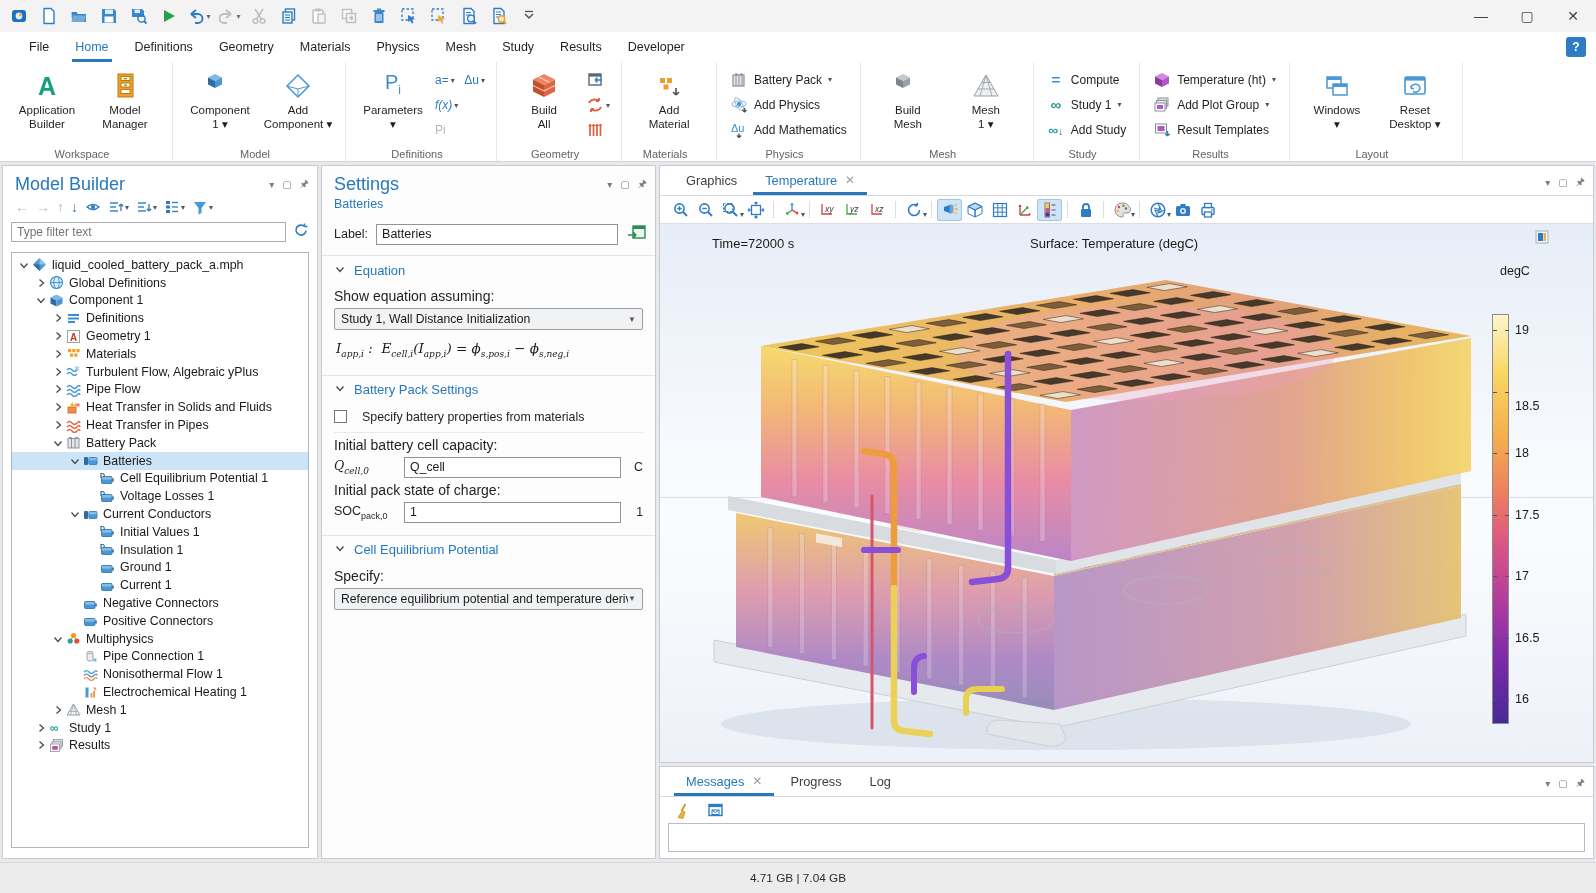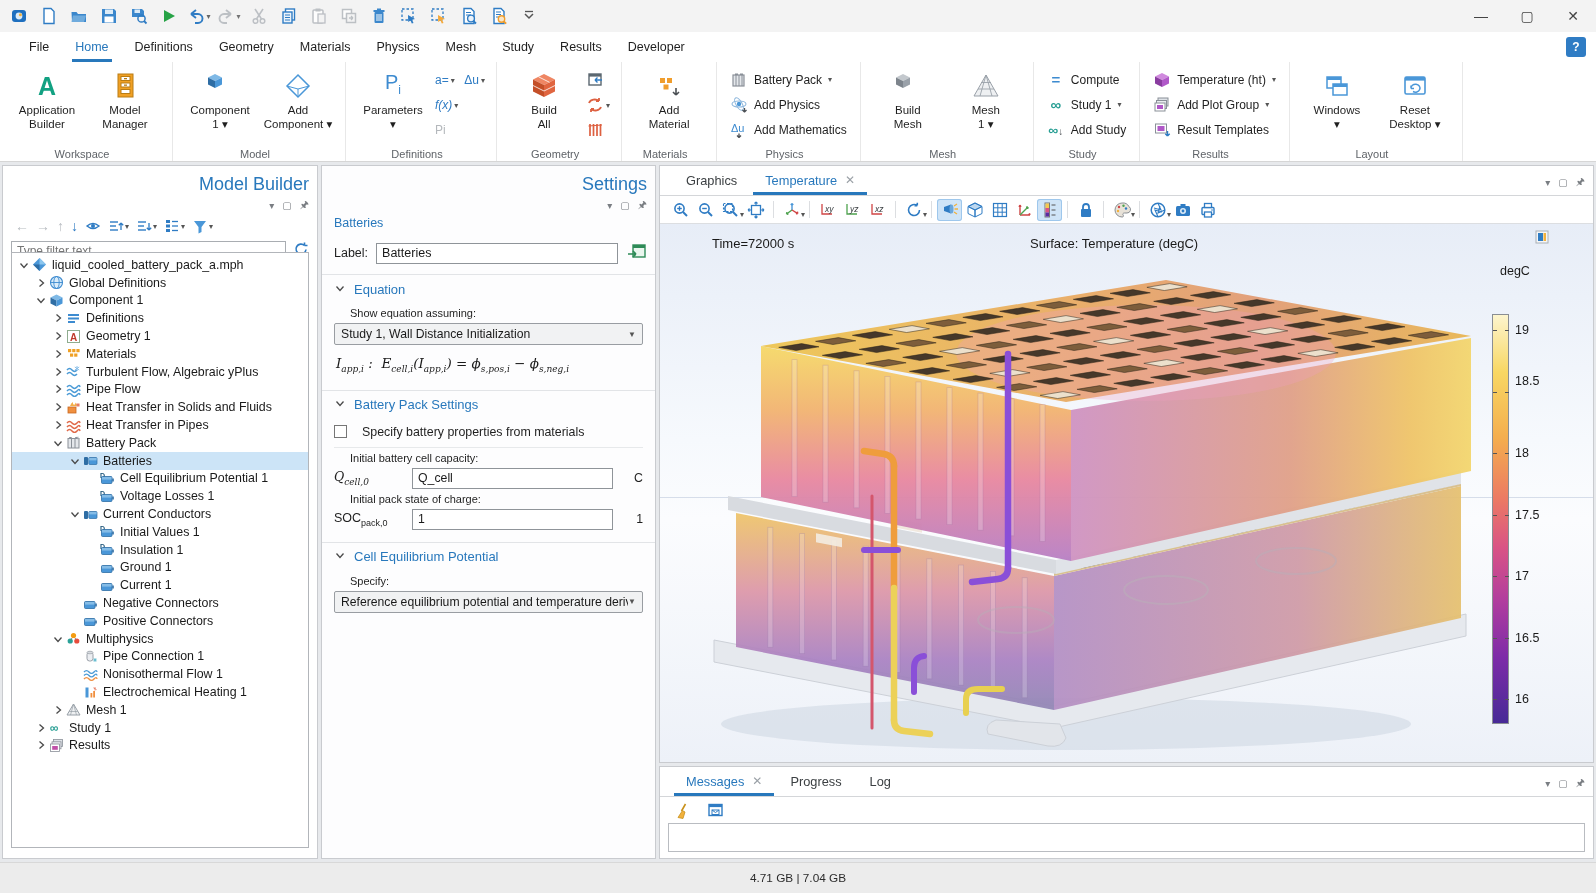--- a/index.html
+++ b/index.html
@@ -37,21 +37,21 @@
   .rsmall { height:22px; display:flex; align-items:center; gap:2px; padding:0 3px; border-radius:3px;
     font-size:12px; color:#2f7cc4; }
   .rsmall.dis { color:#b4b8bc; }
   .rrows { display:flex; flex-direction:column; justify-content:center; }
   .rrow { display:flex; align-items:center; gap:6px; height:25px; padding:0 5px; font-size:12px; color:#1f1f1f; border-radius:3px; }
   .dd { font-size:8px; color:#555; }
 
   
   #main { position:relative; height:700px; background:#e7e9ec; }
   .panel { position:absolute; background:#fff; border:1px solid #c9cbcf; }
-  .phead { display:flex; align-items:flex-end; justify-content:space-between; padding:8px 8px 0 12px;flex-direction:column; }
+  .phead { display:flex; align-items:flex-start; justify-content:space-between; padding:8px 8px 0 12px; }
   .ptitle { font-size:18px; color:#2878bc; }
   .pcontrols { display:flex; gap:8px; align-items:center; color:#7a7e83; padding-top:2px; }
   .pc { font-size:10px; }
 
   
   #mb-panel { left:2px; top:3px; width:316px; height:694px; }
   #mb-toolbar { display:flex; align-items:center; gap:7px; padding:4px 8px 2px 12px; }
   .mbtn { display:flex; align-items:center; gap:1px; }
   #mb-filter-row { display:flex; align-items:center; gap:6px; padding:4px 8px 2px 8px; }
   #mb-filter { flex:1; height:20px; border:1px solid #a9adb2; font-size:12px; color:#8a8e93; padding:0 5px; background:#fff; }
@@ -63,30 +63,30 @@
 
   
   #settings-panel { left:321px; top:3px; width:335px; height:694px; background:#fdfdfe; }
   #settings-sub { padding:0 12px; font-size:12.5px; color:#2878bc; margin-top:2px; }
   #label-row { display:flex; align-items:center; gap:8px; padding:12px 8px 10px 12px; }
   #label-row label { font-size:12.5px; color:#1f1f1f; }
   #label-input { flex:1; height:21px; border:1px solid #8f9499; font-size:12.5px; padding:0 5px; color:#1a1a1a; background:#fff; }
   .sec { border-top:1px solid #e2e4e7; }
   .sec-head { display:flex; align-items:center; gap:8px; height:28px; padding:0 12px; font-size:13px; color:#2878bc; }
   .sec-body { padding:0 12px 10px 12px; }
-  .flabel { font-size:11px; color:#1f1f1f; margin:4px 16px 4px; }
+  .flabel { font-size:14px; color:#1f1f1f; margin:4px 0 4px; }
   .fsel { height:22px; background:#f1f2f3; border:1px solid #999da2; border-radius:2px; display:flex; align-items:center;
     font-size:12.2px; color:#1a1a1a; padding:0 6px; justify-content:space-between; white-space:nowrap; overflow:hidden; }
   .fsel span.txt { overflow:hidden; text-overflow:clip; }
   .equation { font-family:"DejaVu Serif","Liberation Serif",serif; font-style:italic; font-size:13.5px; color:#1a1a1a; padding:10px 2px 6px; }
   .equation sub { font-size:9px; font-style:italic; }
   .cbrow { display:flex; align-items:center; gap:15px; padding:6px 0 8px; border-bottom:1px solid #e7e9eb; margin-bottom:2px; }
   .cbox { width:13px; height:13px; border:1px solid #767676; background:#fff; flex:none; }
   .cbl { font-size:12.4px; color:#1f1f1f; }
-  .frow { display:flex; align-items:center; gap:20px; margin-bottom:2px; }
+  .frow { display:flex; align-items:center; gap:12px; margin-bottom:2px; }
   .fsym { width:58px; font-size:12.5px; color:#1f1f1f; font-family:"DejaVu Serif","Liberation Serif",serif; font-style:italic; flex:none; }
   .fsym sub { font-size:9px; }
   .finput { flex:1; height:21px; border:1px solid #8f9499; font-size:12.3px; padding:0 5px; color:#1a1a1a; background:#fff; }
   .funit { width:10px; font-size:12.3px; color:#1f1f1f; text-align:right; }
 
   
   #graphics-panel { left:659px; top:3px; width:935px; height:598px; display:flex; flex-direction:column; }
   .tabrow { height:30px; display:flex; align-items:flex-end; border-bottom:1px solid #d4d6d9; position:relative; padding-left:12px; }
   .gtab { padding:0 14px; height:30px; display:flex; align-items:center; gap:8px; font-size:12.8px; color:#3c4043; position:relative; }
   .gtab.active { color:#2878bc; }
@@ -1274,21 +1274,21 @@
     <div id="plot">
       <div class="horizon"></div>
       <div id="time-label">Time=72000 s</div>
       <div id="surface-label">Surface: Temperature (degC)</div>
       <div id="unit-label">degC</div>
       <div id="colorbar"></div>
       <div id="cbticks">
           <div class="cbtick" style="top: 99px;">19</div>
           <div class="cbnotch" style="left: 833px; top: 106px;"></div>
           <div class="cbnotch" style="left: 845px; top: 106px;"></div>
-          <div class="cbtick" style="top: 150px;">18.5</div>
+          <div class="cbtick" style="top: 175px;">18.5</div>
           <div class="cbnotch" style="left: 833px; top: 167.5px;"></div>
           <div class="cbnotch" style="left: 845px; top: 167.5px;"></div>
           <div class="cbtick" style="top: 222px;">18</div>
           <div class="cbnotch" style="left: 833px; top: 229px;"></div>
           <div class="cbnotch" style="left: 845px; top: 229px;"></div>
           <div class="cbtick" style="top: 283.5px;">17.5</div>
           <div class="cbnotch" style="left: 833px; top: 290.5px;"></div>
           <div class="cbnotch" style="left: 845px; top: 290.5px;"></div>
           <div class="cbtick" style="top: 345px;">17</div>
           <div class="cbnotch" style="left: 833px; top: 352px;"></div>

